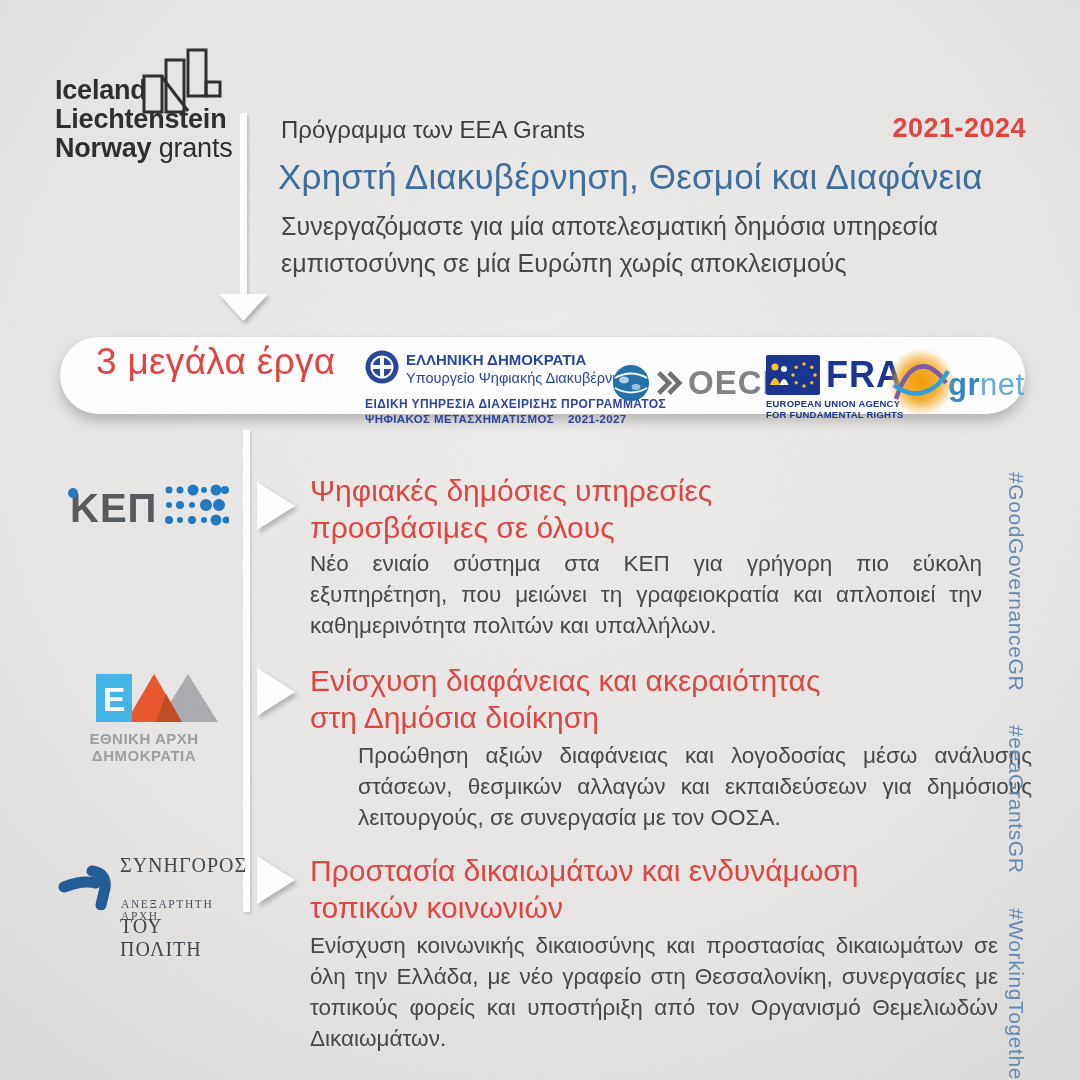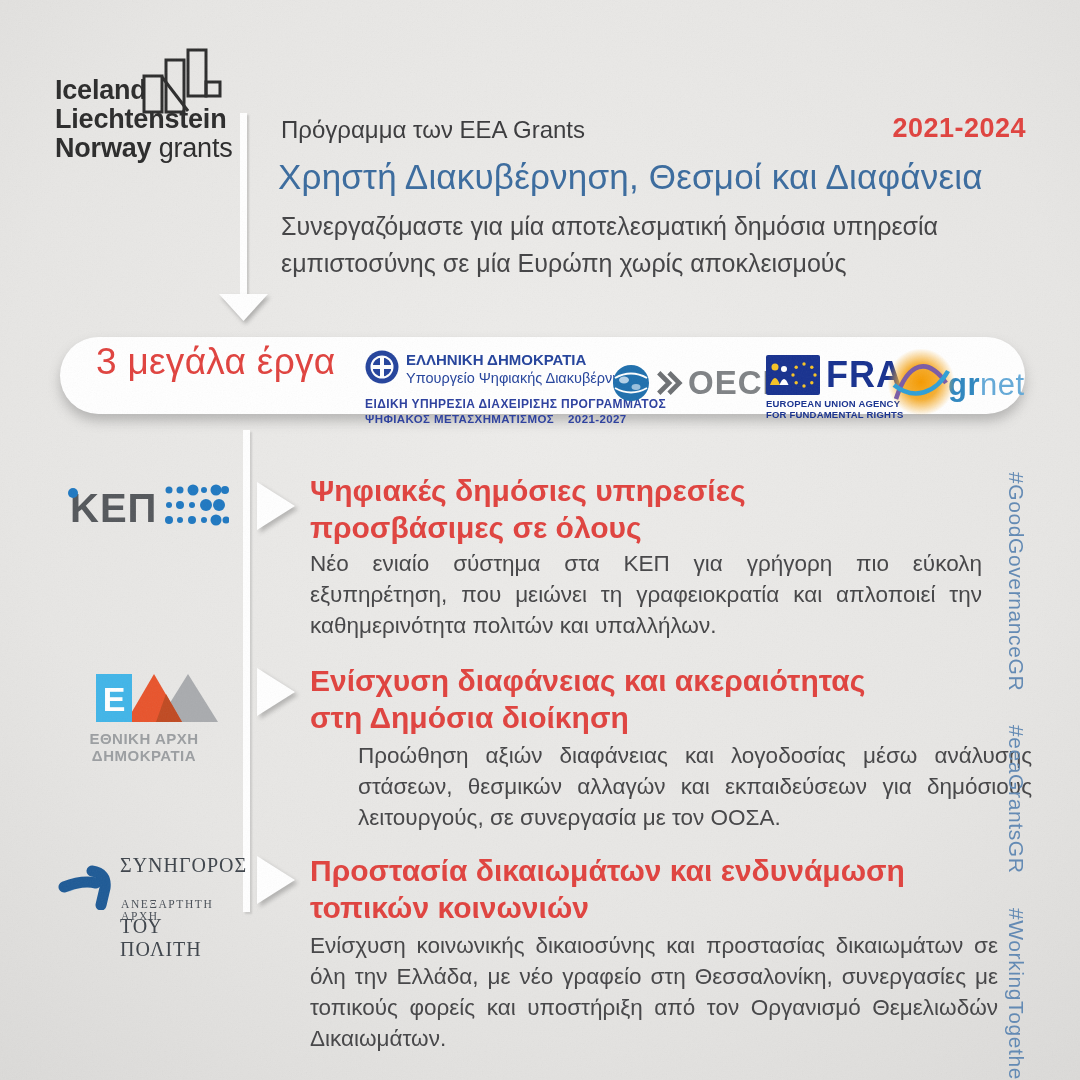--- a/index.html
+++ b/index.html
@@ -48,21 +48,21 @@
   .fra-label{font-size:36px;font-weight:bold;color:#17318F;margin-left:6px;line-height:40px;letter-spacing:1px;}
   .fra-cap{position:absolute;left:706px;top:61px;font-size:9.5px;line-height:11px;font-weight:bold;color:#17318F;letter-spacing:.2px;white-space:pre-line;}
   .grnet{position:absolute;left:828px;top:12px;display:flex;align-items:center;}
   .grnet-blob{position:relative;width:66px;height:66px;background:radial-gradient(circle,#f59a00 0%,#f6af33 38%,rgba(246,175,51,0) 72%);}
   .grnet-arcs{position:absolute;inset:0;}
   .grnet-text{font-size:31px;letter-spacing:.5px;margin-left:-6px;margin-top:6px;}
   .grnet-gr{color:#2F87C0;font-weight:bold;}
   .grnet-net{color:#63A9D8;}
 
   
-  .sec-title{position:absolute;left:310px;margin:0;font-size:30px;line-height:37px;font-weight:700;color:#E0423E;white-space:pre-line;}
+  .sec-title{position:absolute;left:310px;margin:0;font-size:30px;line-height:37px;font-weight:400;color:#E0423E;white-space:pre-line;}
   .sec-body{position:absolute;left:310px;margin:0;font-size:22.5px;line-height:31px;color:#454547;text-align:justify;}
   .t1{top:472px;} .b1{top:548px;width:672px;}
   .t2{top:662px;} .b2{top:740px;width:674px;margin-left:48px;}
   .t3{top:852px;} .b3{top:930px;width:688px;}
 
   
   .kep{position:absolute;left:70px;top:480px;display:flex;align-items:flex-end;gap:6px;}
   .kep-text{position:relative;font-size:40px;font-weight:bold;color:#54575B;letter-spacing:1px;line-height:44px;}
   .kep-dot{position:absolute;left:-2px;top:2px;width:10px;height:10px;border-radius:50%;background:#1F78C1;}
   .kep-dots{margin-top:2px;}

